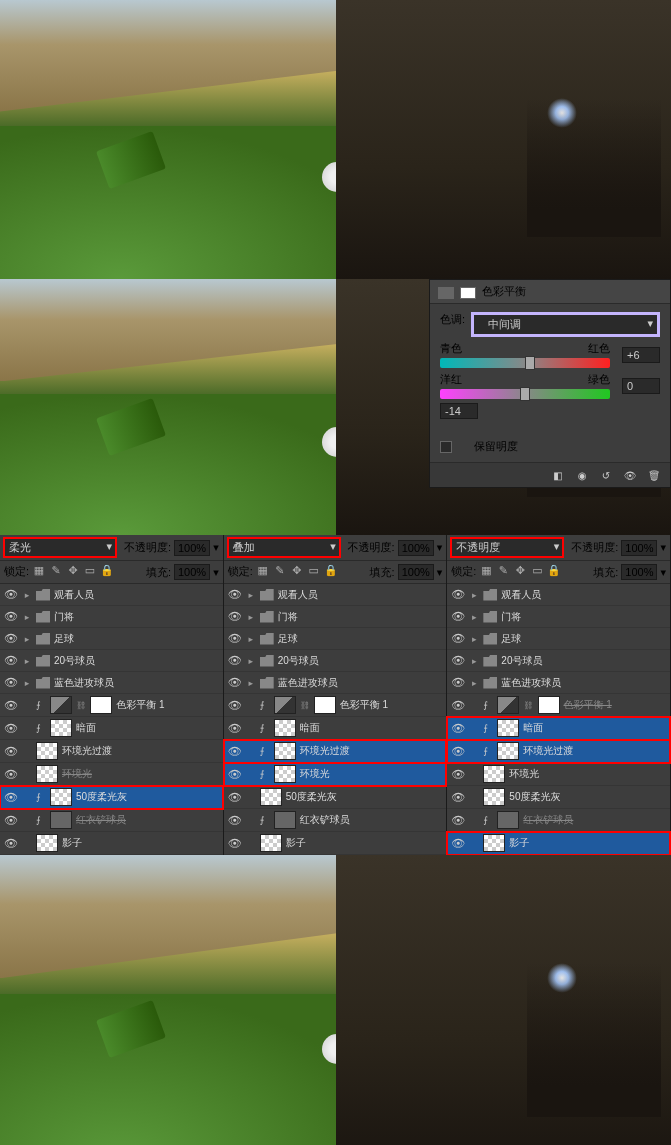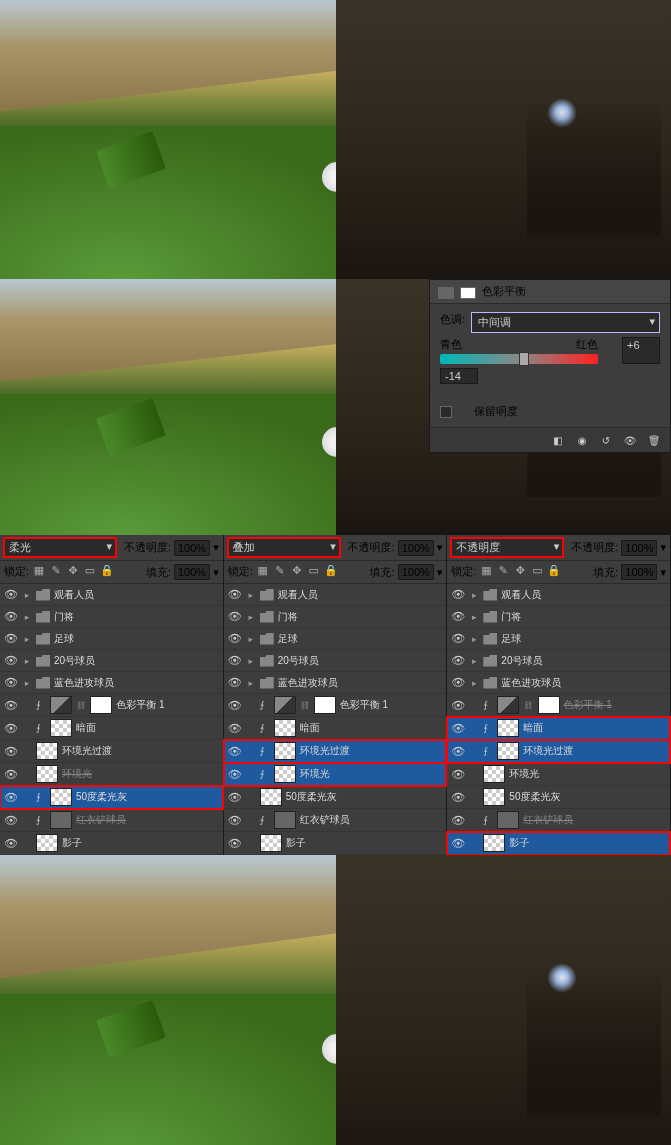--- a/index.html
+++ b/index.html
@@ -16,31 +16,31 @@
 .goalkeeper{left:15%;top:50%;width:60px;height:40px;background:linear-gradient(90deg,#4a8a2a,#2a5a0a);transform:rotate(-20deg)}
 .ball{position:absolute;width:30px;height:30px;background:radial-gradient(circle,#f0f0f0 30%,#ccc 100%);border-radius:50%;left:48%;top:58%}
 .light-glow{position:absolute;right:28%;top:35%;width:30px;height:30px;background:radial-gradient(circle,#fff 0%,#aaccff 30%,transparent 70%);border-radius:50%}
 .couch-people{position:absolute;right:3%;bottom:15%;width:40%;height:50%;background:linear-gradient(180deg,transparent 0%,#1a1510 80%)}
 .color-balance-panel{position:absolute;right:0;top:279px;width:242px;background:#3d3d3d;border:1px solid #1a1a1a;z-index:10}
 .cb-header{display:flex;align-items:flex-end;padding:4px 8px;background:#454545;border-bottom:1px solid #2a2a2a;gap:6px}
 .cb-icon{width:16px;height:12px;background:#666;display:inline-block}
 .cb-mask-icon{width:16px;height:12px;background:#fff;border:1px solid #666;display:inline-block}
 .cb-body{padding:8px 10px}
 .cb-row{display:flex;align-items:flex-start;gap:6px;margin-bottom:4px}
-.cb-select{flex:1;background:#2a2a2a;border:1px solid #c4b5fd;padding:2px 6px;color:#ccc;position:relative}
+.cb-select{flex:1;background:#2a2a2a;border:3px solid #c4b5fd;padding:2px 14px;color:#ccc;position:relative}
 .cb-select::after{content:"▾";position:absolute;right:4px}
 .slider-row{margin:4px 0 2px}
 .slider-labels{display:flex;justify-content:space-between;font-size:10px;margin-bottom:2px}
 .slider-track{height:10px;position:relative;border-radius:2px}
 .slider-cr{background:linear-gradient(90deg,#00b8b8,#888,#ff2020)}
 .slider-mg{background:linear-gradient(90deg,#ff40ff,#888,#20c820)}
 .slider-yb{background:linear-gradient(90deg,#ffff20,#888,#2020ff)}
 .slider-thumb{position:absolute;top:-2px;width:10px;height:14px;background:#aaa;border:1px solid #333;transform:translateX(-50%)}
 .slider-val{width:38px;background:#2a2a2a;border:1px solid #1a1a1a;padding:1px 4px;color:#ccc;text-align:left}
-.slider-wrap{display:flex;gap:24px}
+.slider-wrap{display:flex;align-items:center;gap:12px}
 .slider-main{flex:1}
 .checkbox-row{display:flex;align-items:center;gap:22px;margin-top:20px}
 .chk{width:12px;height:12px;border:1px solid #666;background:#2a2a2a}
 .cb-footer{display:flex;justify-content:flex-end;padding:4px 6px;gap:4px;border-top:1px solid #2a2a2a;background:#383838}
 .cb-foot-btn{width:20px;height:16px;display:inline-flex;align-items:center;justify-content:center;color:#ccc;font-size:10px}
 
 .layers-triple{display:flex;width:671px}
 .layer-panel{flex:1;background:#3d3d3d;border-right:1px solid #1a1a1a}
 .lp-top{display:flex;align-items:center;padding:3px 4px;gap:4px;border-bottom:1px solid #2a2a2a}
 .blend-select{width:112px;background:#2a2a2a;border:1px solid #1a1a1a;color:#ccc;padding:1px 4px;position:relative}
@@ -115,20 +115,34 @@
               </div>
         <div class="slider-track slider-cr">
           <div class="slider-thumb" style="left:53%"></div>
         </div>
       </div>
       <div class="slider-val">+6</div>
     </div>
         </div>
         <div class="slider-row">
     <div class="slider-wrap">
+      <div class="slider-main">
+        <div class="slider-labels">
+                <span>洋红</span>
+                <span>绿色</span>
+              </div>
+        <div class="slider-track slider-mg">
+          <div class="slider-thumb" style="left:50%"></div>
+        </div>
+      </div>
+      <div class="slider-val">0</div>
+    </div>
+        </div>
+        <div class="slider-row">
+    <div class="slider-wrap">
       <div class="slider-val">-14</div>
     </div>
         </div>
       </div>
     <div class="checkbox-row">
       <div class="chk"></div>
       <span>保留明度</span>
     </div>
   </div>
   <div class="cb-footer">

